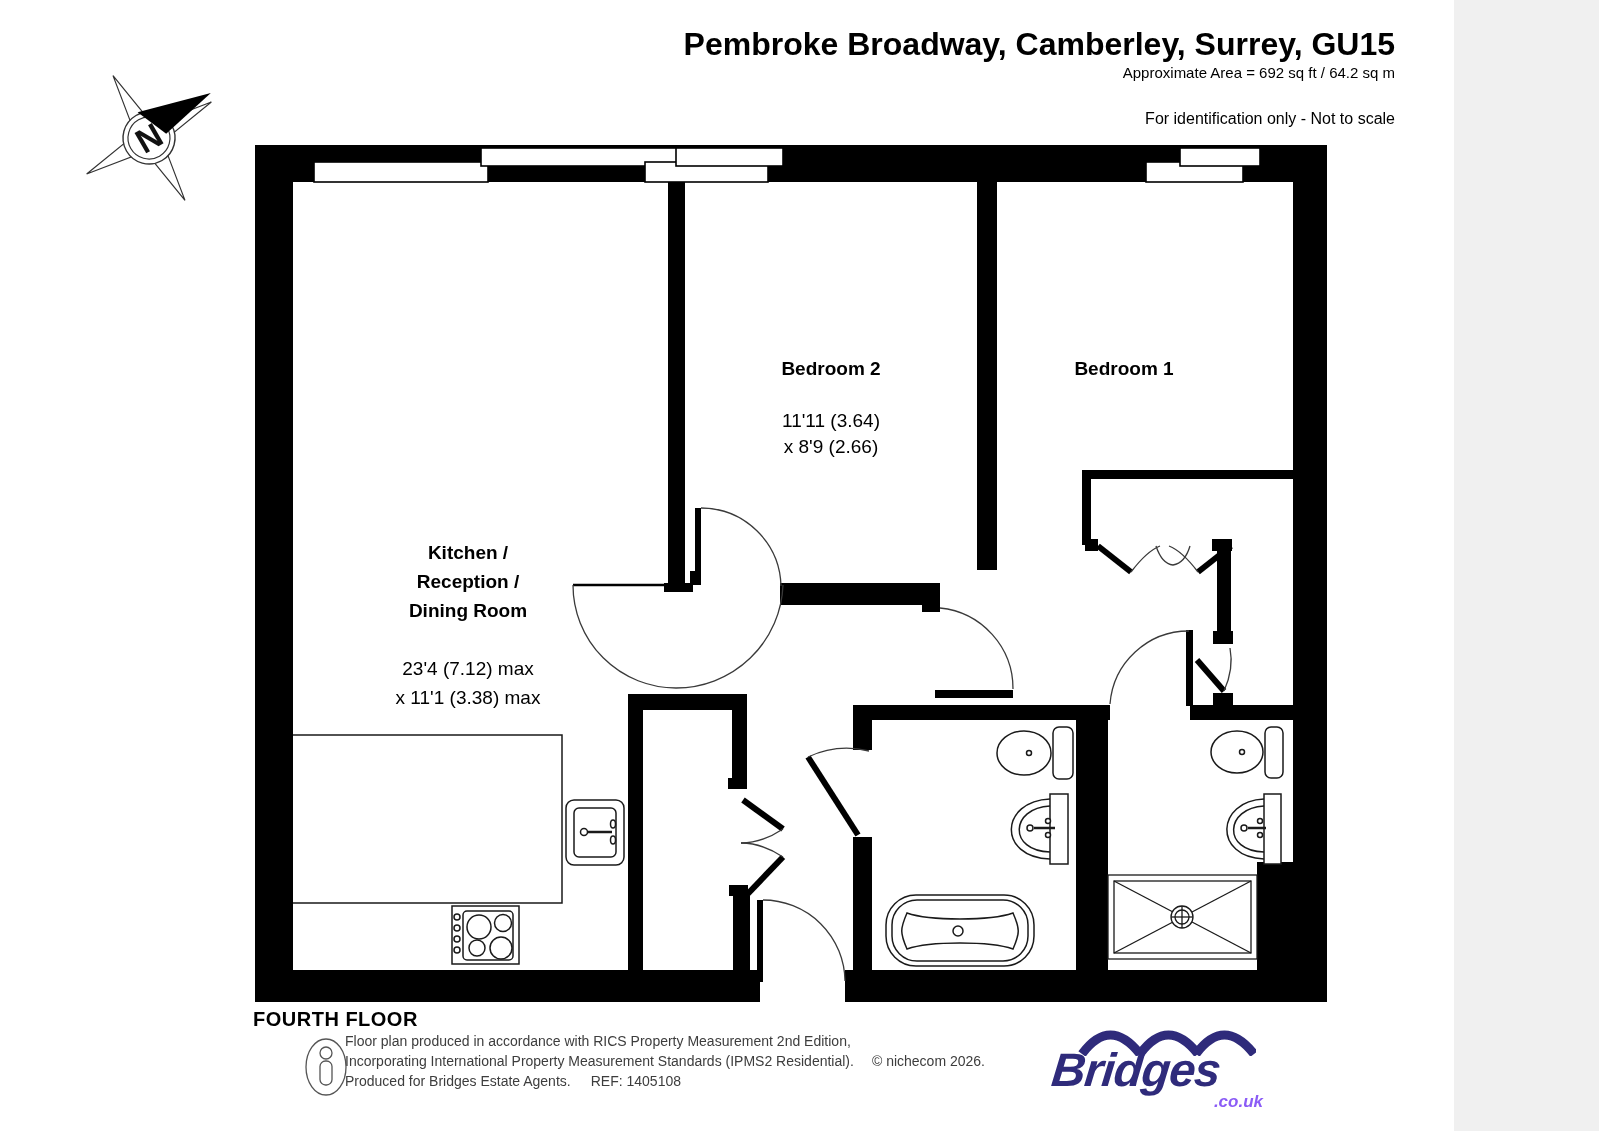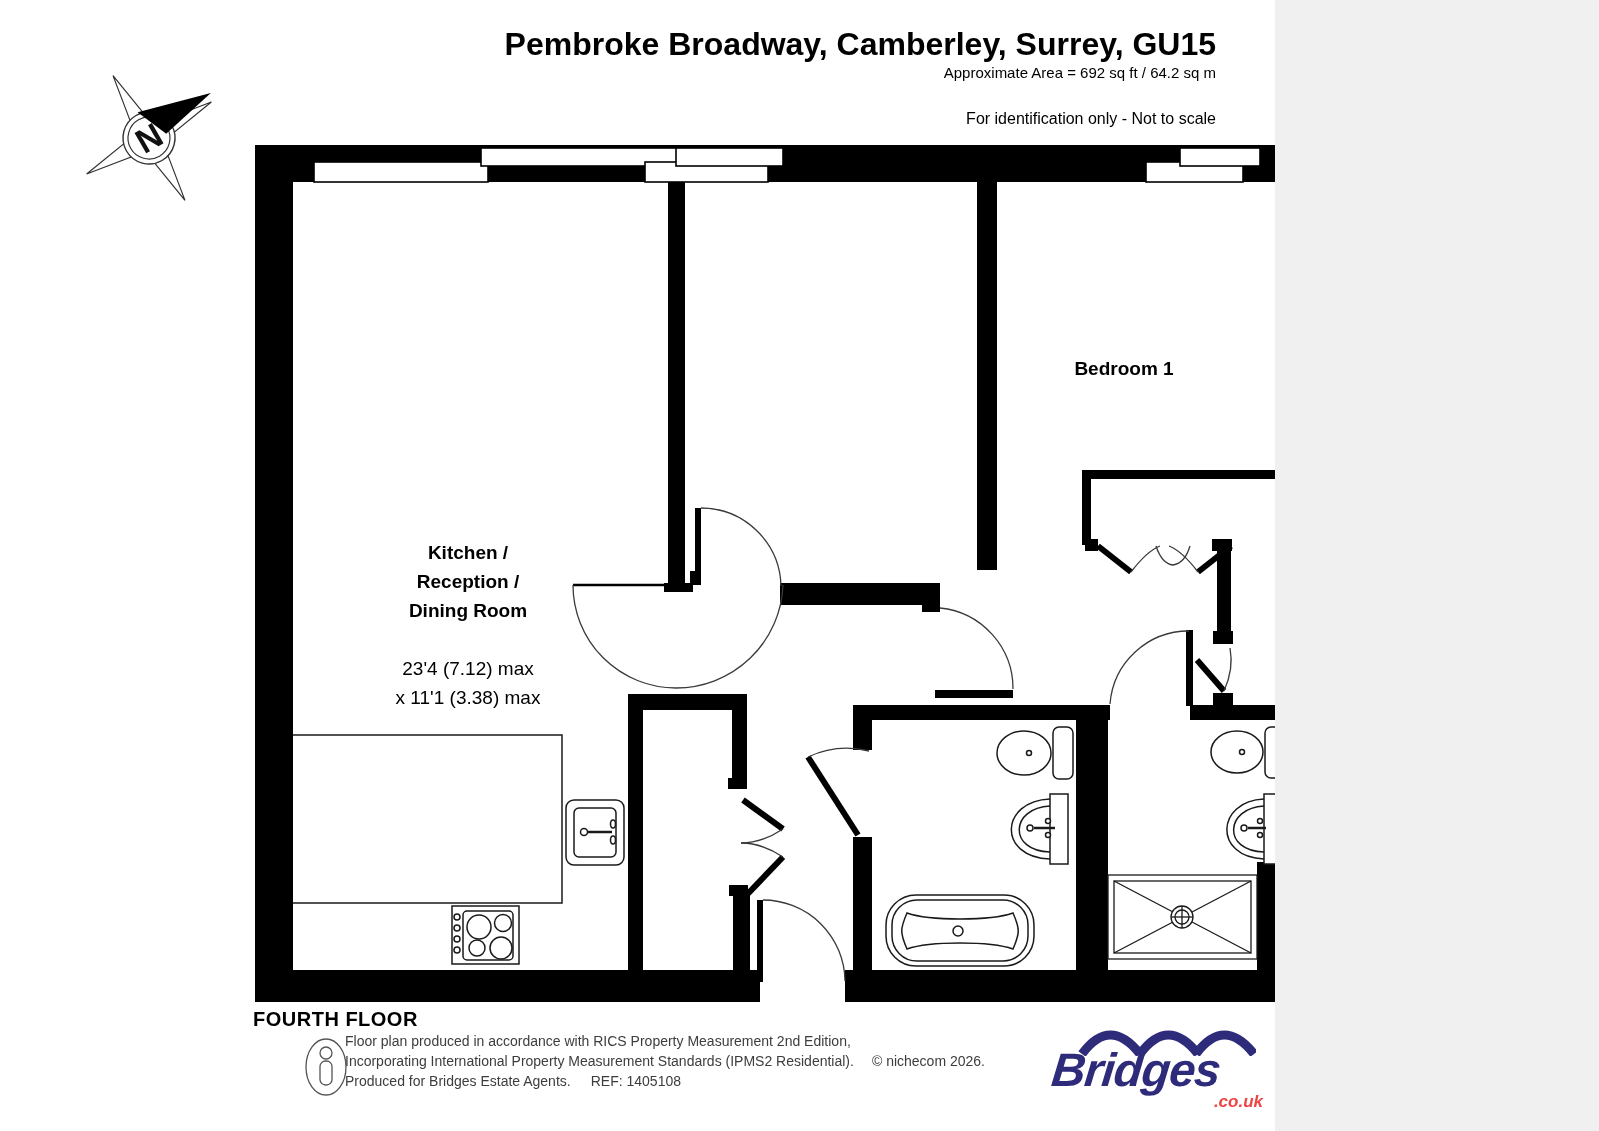--- a/index.html
+++ b/index.html
@@ -1,16 +1,16 @@
 <!DOCTYPE html>
 <html><head>
 <meta charset="utf-8">
 <style>
   html,body{margin:0;padding:0;background:#f0f0f0;}
-  .stage{position:relative;width:1275px;height:1131px;background:#ffffff;overflow:hidden;
+  .stage{position:relative;width:1454px;height:1131px;background:#ffffff;overflow:hidden;
          font-family:"Liberation Sans", sans-serif;color:#000;}
   .abs{position:absolute;}
   
   .hdr-title{top:26px;right:59px;font-size:32px;font-weight:bold;letter-spacing:0;}
   .hdr-area{top:64px;right:59px;font-size:15px;}
   .hdr-note{top:110px;right:59px;font-size:16px;}
   .hdr-title,.hdr-area,.hdr-note{text-align:right;white-space:nowrap;}
   
   .room-label{text-align:center;white-space:pre-line;line-height:26px;font-size:19px;}
   .room-label .rname{font-weight:bold;}
@@ -203,20 +203,25 @@
     </g>
   </svg>
 
   <div class="abs room-label kitchen-label">
     <div class="rname">Kitchen /
 Reception /
 Dining Room</div>
     <div class="rdims">23'4 (7.12) max
 x 11'1 (3.38) max</div>
   </div>
+  <div class="abs room-label bed2-label">
+    <div class="rname">Bedroom 2</div>
+    <div class="rdims">11'11 (3.64)
+x 8'9 (2.66)</div>
+  </div>
   <div class="abs room-label bed1-label">
     <div class="rname">Bedroom 1</div>
   </div>
 
   <div class="abs floor-label">FOURTH FLOOR</div>
 
   <svg class="abs" style="left:303px;top:1036px;" width="46" height="62" viewBox="0 0 46 62">
     <ellipse cx="23" cy="31" rx="20" ry="28" fill="none" stroke="#555" stroke-width="1.3"></ellipse>
     <circle cx="23" cy="17" r="6" fill="none" stroke="#555" stroke-width="1.3"></circle>
     <rect x="17" y="25" width="12" height="24" rx="5.5" fill="none" stroke="#555" stroke-width="1.3"></rect>
@@ -233,16 +238,16 @@
 
   <div class="abs logo-box">
     <svg style="position:absolute;left:26px;top:0;" width="178" height="40" viewBox="0 0 178 40">
       <g fill="none" stroke="#2f2b7b" stroke-width="9">
         <path d="M 4 38 Q 32 0 62 38"></path>
         <path d="M 62 38 Q 90 0 120 38"></path>
         <path d="M 118 38 Q 146 0 176 38"></path>
       </g>
     </svg>
     <div class="logo-brand" style="color:#2f2b7b;">Bridges</div>
-    <div class="logo-domain" style="color:#ef4444;">.co.uk</div>
+    <div class="logo-domain" style="color:#8b5cf6;">.co.uk</div>
   </div>
 
 </div>
 
 </body></html>

